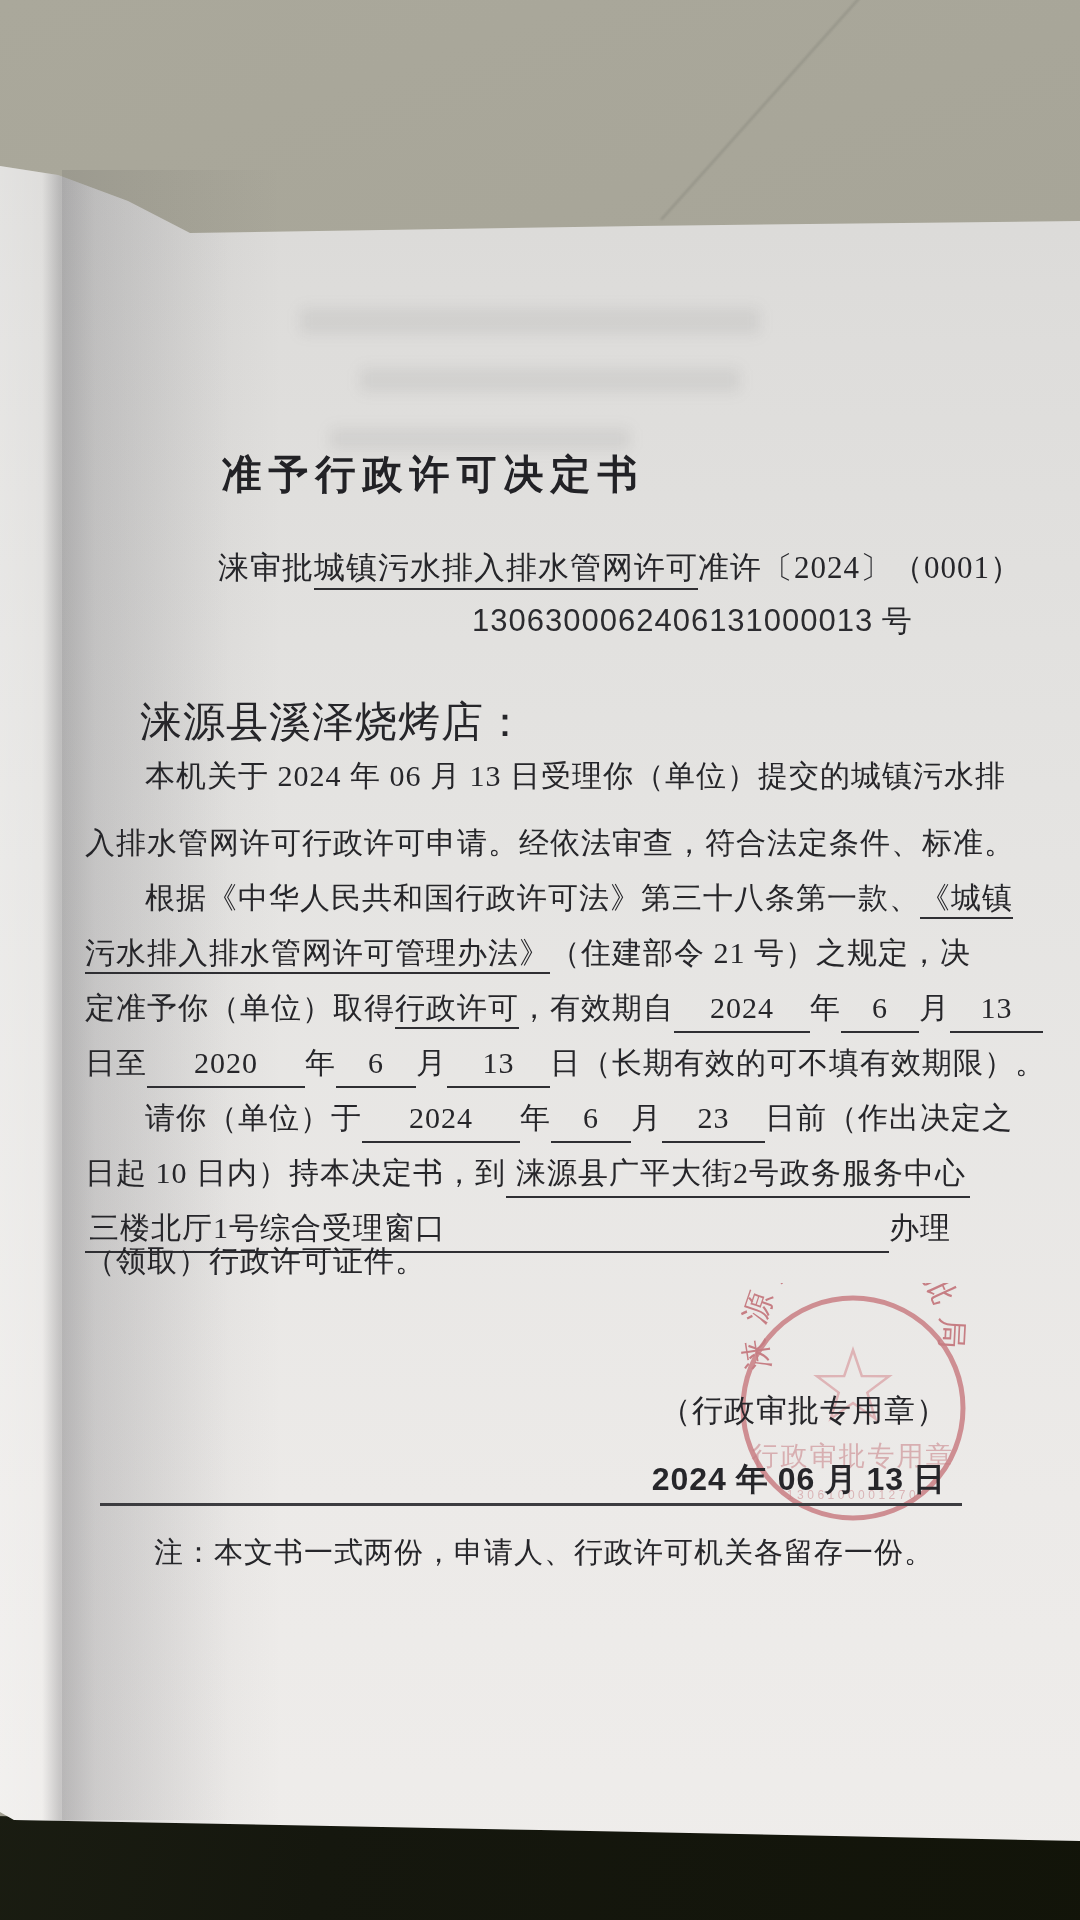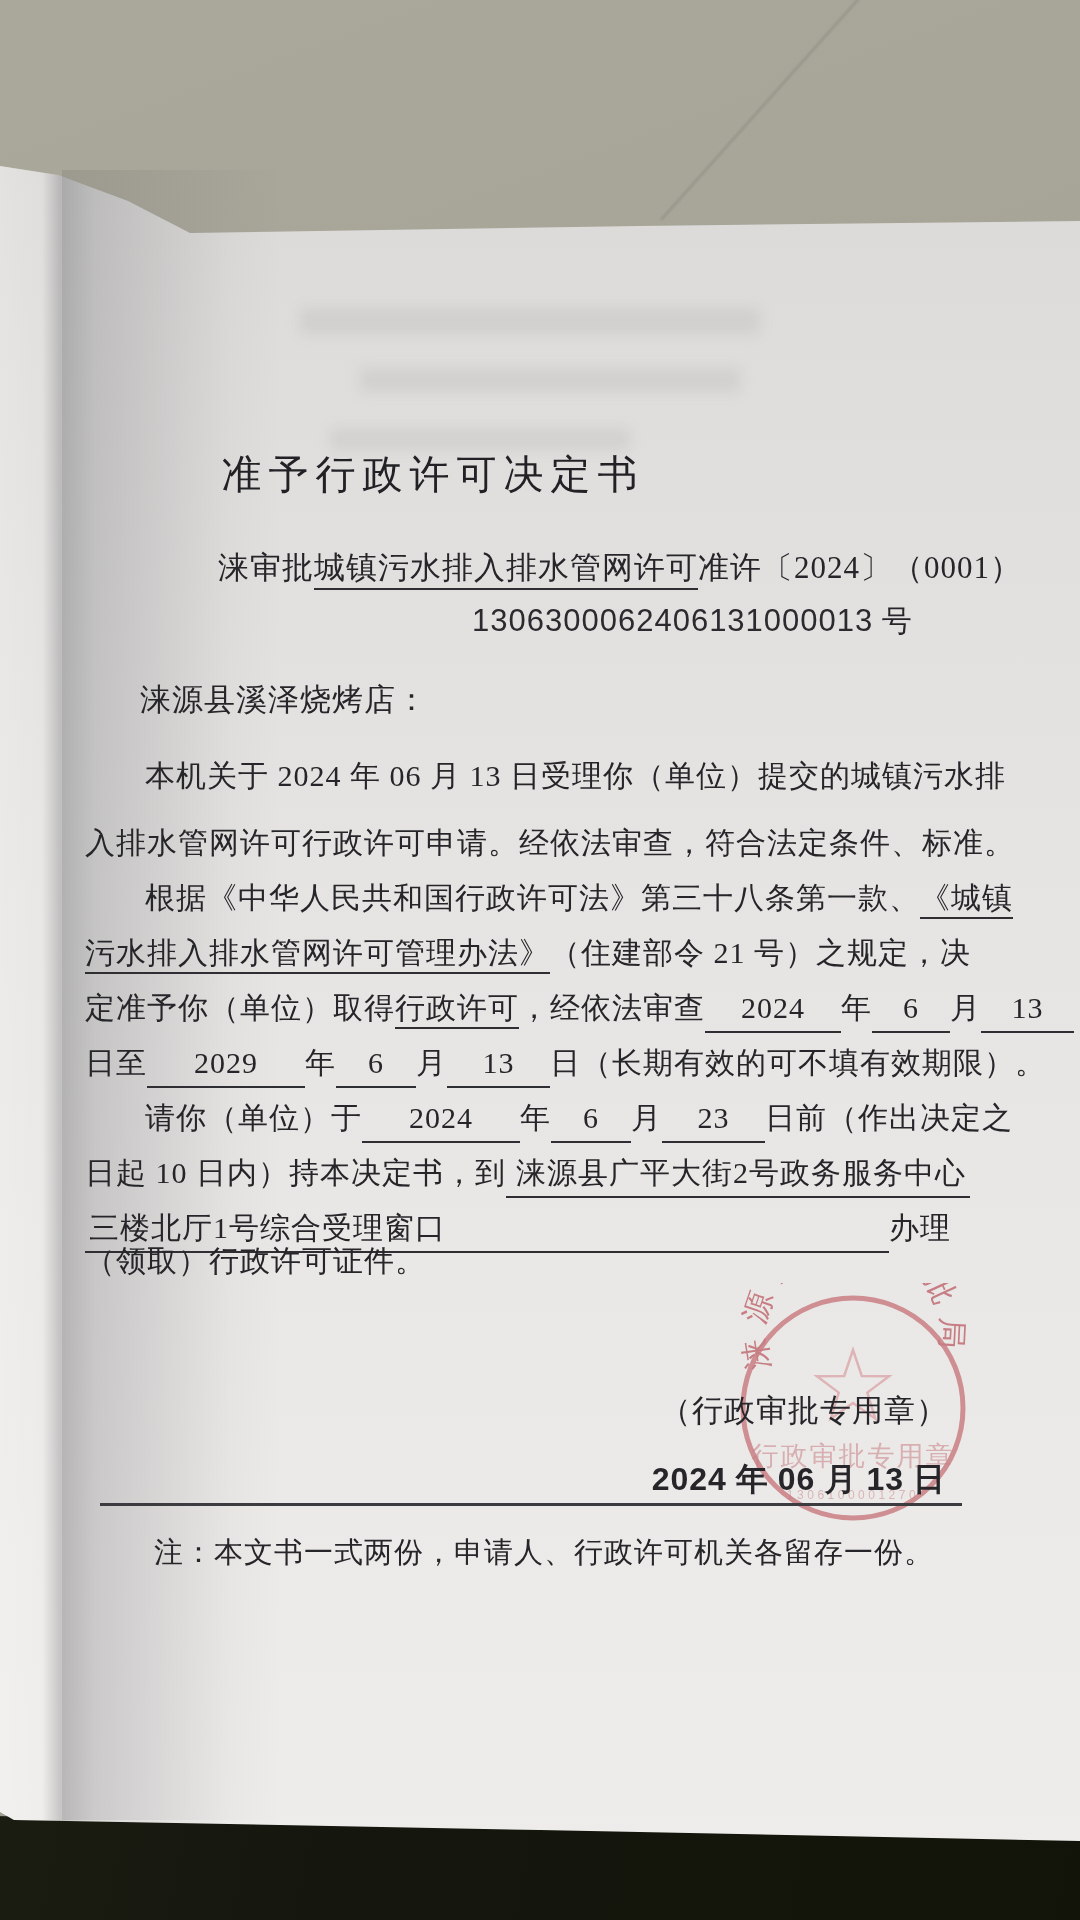--- a/index.html
+++ b/index.html
@@ -22,21 +22,21 @@
       linear-gradient(to right,rgba(255,255,255,.22) 0px,rgba(255,255,255,.10) 42px,rgba(62,62,68,.22) 60px,rgba(108,108,114,.14) 95px,rgba(0,0,0,0) 230px),
       linear-gradient(180deg,#d8d7d5 0%,#dedddb 18%,#e5e4e2 45%,#eceae8 78%,#efedeb 100%);
   }
   .fold-shade{position:absolute;left:62px;top:170px;width:260px;height:1650px;
     background:linear-gradient(to right,rgba(40,40,46,.10),rgba(0,0,0,0) 85%);}
   
   .ghost{position:absolute;background:rgba(95,95,100,.10);filter:blur(7px);border-radius:4px;}
   
   .line{position:absolute;white-space:nowrap;font-size:30px;letter-spacing:1px;line-height:40px;}
   .indent{padding-left:60px;}
-  .title{left:0;width:866px;text-align:center;font-size:40px;font-weight:400;letter-spacing:7px;color:#222226;}
+  .title{left:0;width:866px;text-align:center;font-size:40px;font-weight:700;letter-spacing:7px;color:#222226;}
   .u{border-bottom:2px solid #2f2f33;padding-bottom:3px;}
   .bu{font-weight:400;border-bottom:2px solid #2f2f33;padding-bottom:3px;}
   .uf{display:inline-block;border-bottom:2px solid #2f2f33;text-align:center;padding:0 4px 3px 4px;}
   .w150{min-width:150px;} .w130{min-width:128px;} .w95{min-width:95px;}
   .w85{min-width:85px;}  .w75{min-width:72px;}  .w70{min-width:70px;}
   .wide{min-width:796px;text-align:left;}
   .num{font-family:"Liberation Sans","DejaVu Sans",sans-serif;}
   .serial{font-family:"Liberation Sans","DejaVu Sans",sans-serif;font-size:31px;letter-spacing:1px;color:#2b2b2f;}
   .signcap{position:absolute;right:132px;text-align:right;font-size:31px;letter-spacing:1px;}
   .signdate{position:absolute;right:134px;text-align:center;font-size:32px;letter-spacing:1px;font-weight:600;}
@@ -62,36 +62,36 @@
   <div class="line title" style="top:455px;">准予行政许可决定书</div>
 
   <div class="line" style="left:218px;top:548px;font-size:31px;">
     <span>涞审批</span><span class="u">城镇污水排入排水管网许可</span><span>准许〔2024〕（0001）</span>
   </div>
   <div class="line" style="left:472px;top:601px;text-align:right;">
     <span class="serial">1306300062406131000013</span>
     <span>号</span>
   </div>
 
-  <div class="line" style="left:140px;top:680px;font-size:31px;">涞源县溪泽烧烤店：</div>
+  <div class="line" style="left:140px;top:702px;font-size:42px;">涞源县溪泽烧烤店：</div>
 
   <div class="line indent" style="left:85px;top:756px;">本机关于 2024 年 06 月 13 日受理你（单位）提交的城镇污水排</div>
   <div class="line" style="left:85px;top:823px;">入排水管网许可行政许可申请。经依法审查，符合法定条件、标准。</div>
 
   <div class="line indent" style="left:85px;top:878px;">
     <span>根据《中华人民共和国行政许可法》第三十八条第一款、</span><span class="u">《城镇</span>
   </div>
   <div class="line" style="left:85px;top:933px;">
     <span class="u">污水排入排水管网许可管理办法》</span><span>（住建部令 21 号）之规定，决</span>
   </div>
   <div class="line" style="left:85px;top:988px;">
-    <span>定准予你（单位）取得</span><span class="bu">行政许可</span><span>，经依法审查</span><span class="uf w130">2024</span><span>年</span><span class="uf w70">6</span><span>月</span><span class="uf w85">13</span>
+    <span>定准予你（单位）取得</span><span class="bu">行政许可</span><span>，有效期自</span><span class="uf w130">2024</span><span>年</span><span class="uf w70">6</span><span>月</span><span class="uf w85">13</span>
   </div>
   <div class="line" style="left:85px;top:1043px;">
-    <span>日至</span><span class="uf w150">2029</span><span>年</span><span class="uf w75">6</span><span>月</span><span class="uf w95">13</span><span>日（长期有效的可不填有效期限）。</span>
+    <span>日至</span><span class="uf w150">2020</span><span>年</span><span class="uf w75">6</span><span>月</span><span class="uf w95">13</span><span>日（长期有效的可不填有效期限）。</span>
   </div>
 
   <div class="line indent" style="left:85px;top:1098px;">
     <span>请你（单位）于</span><span class="uf w150">2024</span><span>年</span><span class="uf w75">6</span><span>月</span><span class="uf w95">23</span><span>日前（作出决定之</span>
   </div>
   <div class="line" style="left:85px;top:1153px;">
     <span>日起 10 日内）持本决定书，到</span><span class="uf" style="padding-left:10px;">涞源县广平大街2号政务服务中心</span>
   </div>
   <div class="line" style="left:85px;top:1208px;">
     <span class="uf wide">三楼北厅1号综合受理窗口</span><span>办理</span>

